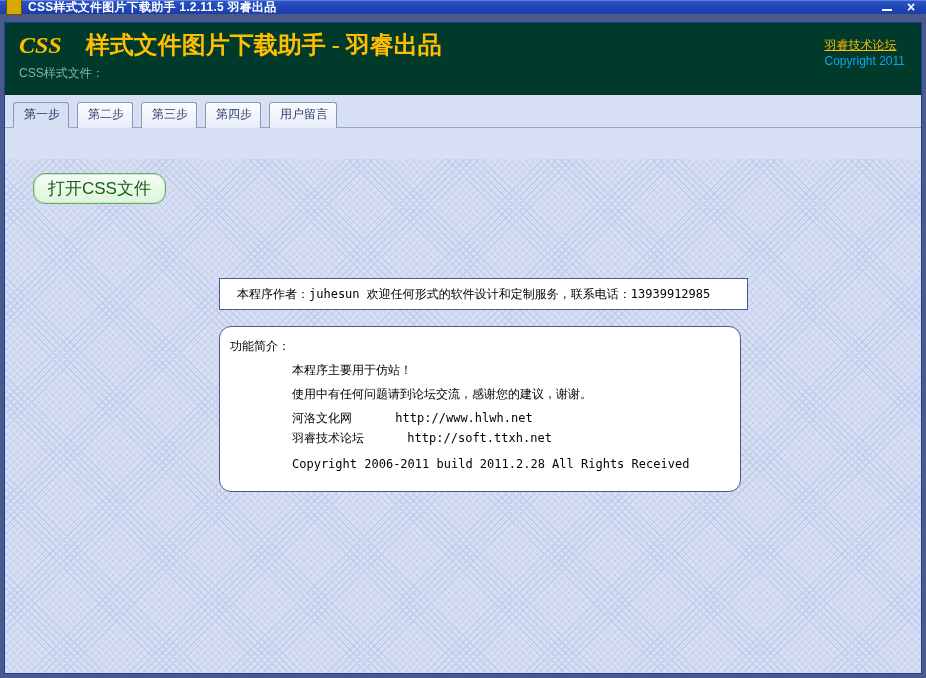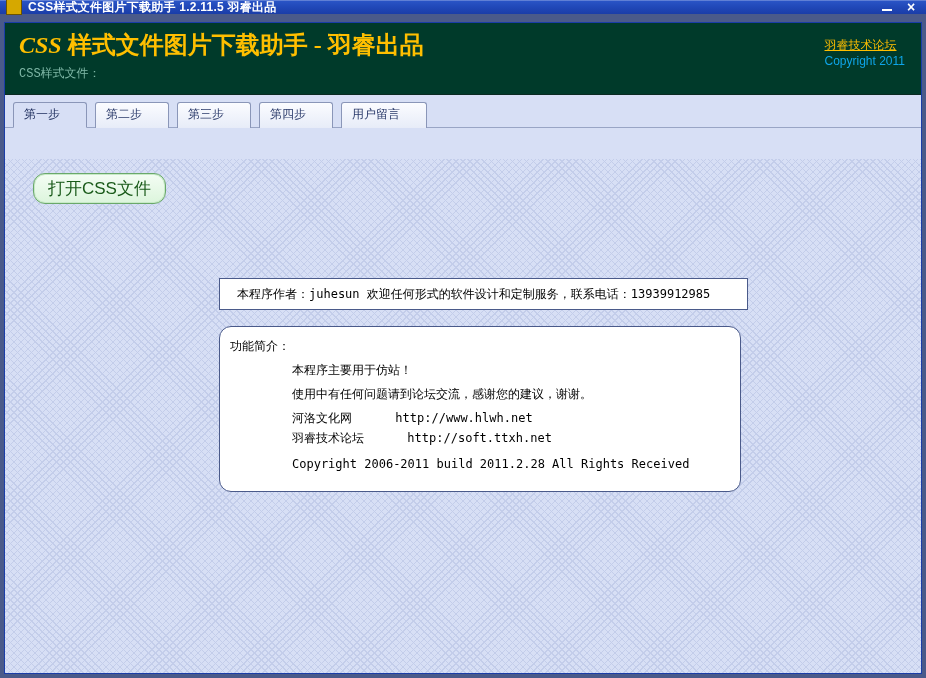--- a/index.html
+++ b/index.html
@@ -34,39 +34,39 @@
   
   .header-panel{
     background:#003a2a;
     padding:6px 14px 12px 14px;
     position:relative;
     border-bottom:1px solid #0a2a22;
   }
   .header-panel .main-title{
     color:#ffbf00;font-weight:bold;font-size:24px;font-family:"Times New Roman","SimSun",serif;
     margin:0 0 4px 0;
-    display:flex;gap:6px;align-items:baseline;
+    display:flex;gap:24px;align-items:baseline;
   }
   .header-panel .main-title span.pre{font-style:italic;}
   .header-panel .sub{
-    color:#7fb8a7;font-size:12px;font-family:Liberation Mono, monospace;
+    color:#7fb8a7;font-size:12px;
   }
   .header-panel .corner{
     position:absolute;right:16px;top:14px;text-align:left;font-size:12px;line-height:1.35;
   }
   .header-panel .corner .link{color:#ffbf00;text-decoration:underline;cursor:pointer;}
   .header-panel .corner .copy{color:#0ea5e9;}
   
   .tabrow{
     display:flex;gap:8px;padding:6px 8px 0 8px;
     border-bottom:1px solid #99a5c5;
     background:#d7dff5;
   }
   .tab{
-    font-size:12px;padding:3px 26px 4px 10px;
+    font-size:12px;padding:3px 8px 4px 10px;
     border:1px solid #8a96b8;border-bottom:none;
     background:linear-gradient(to bottom,#fbfcff,#e7ecf8);
     color:#2a3a6a;
     border-radius:3px 3px 0 0;
     position:relative;top:1px;
     cursor:default;
   }
   .tab.active{
     background:#d7dff5;
     border-color:#8a96b8;

